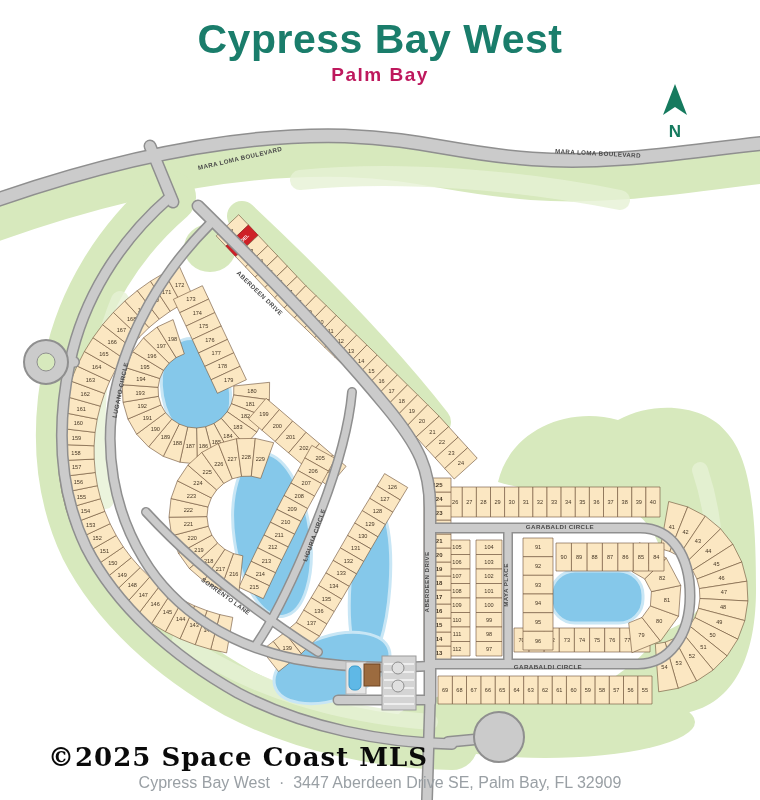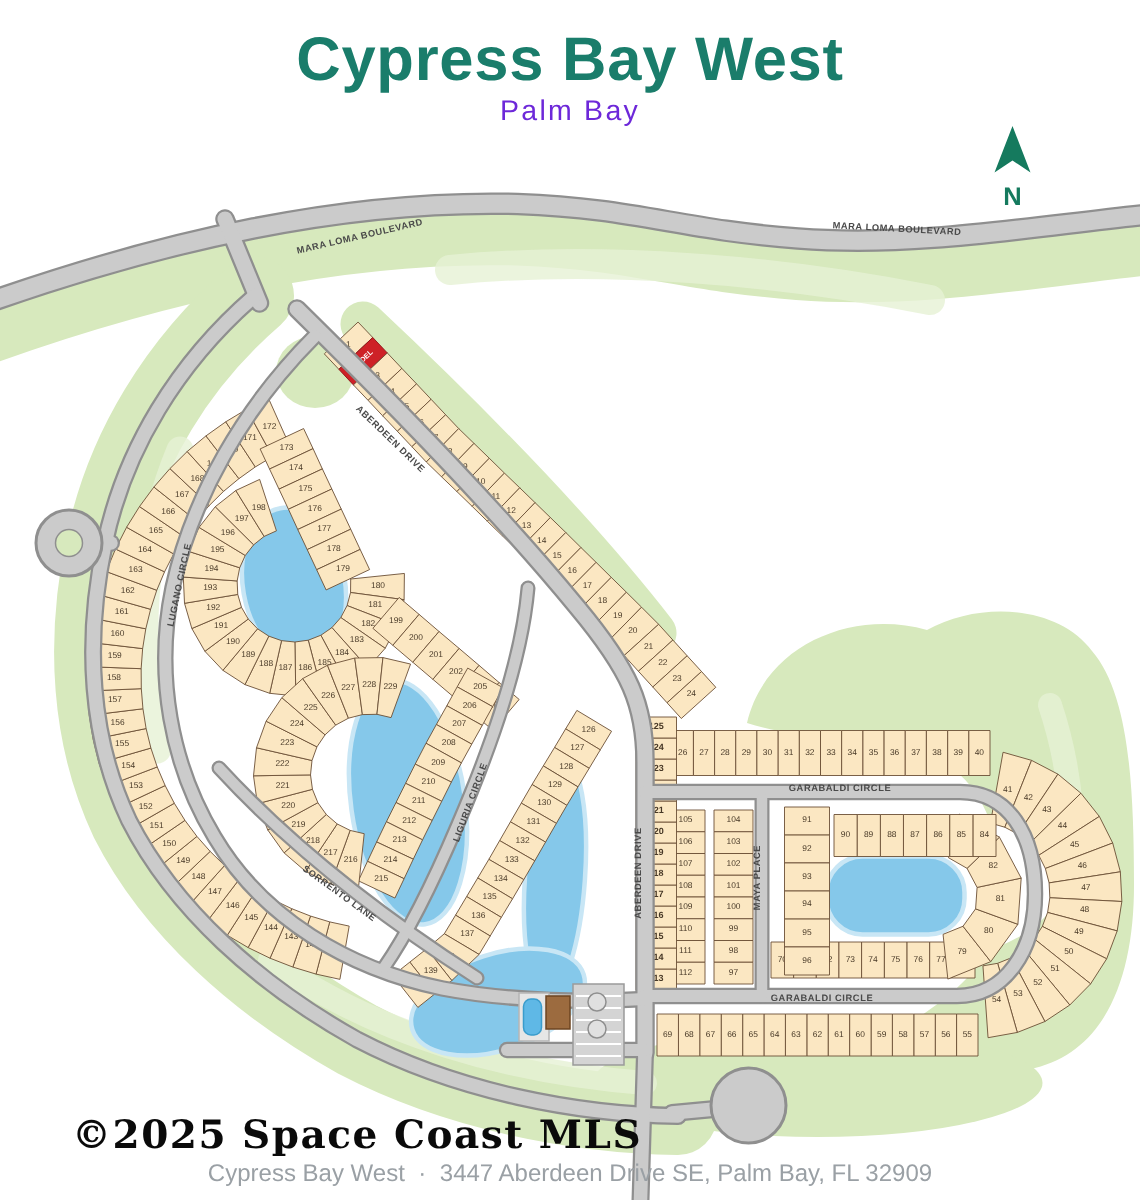--- a/index.html
+++ b/index.html
@@ -1,21 +1,21 @@
 <!DOCTYPE html>
 <html><head>
 <meta charset="utf-8">
 <style>
   html,body{margin:0;padding:0;}
   body{width:760px;height:800px;position:relative;background:#ffffff;overflow:hidden;
        font-family:"Liberation Sans",sans-serif;}
   .title{position:absolute;top:16px;left:0;width:100%;text-align:center;
          font-size:41px;font-weight:800;color:#1a7d6b;letter-spacing:.5px;z-index:3;}
   .subtitle{position:absolute;top:64px;left:0;width:100%;text-align:center;
-         font-size:19px;font-weight:400;color:#6d28d9;letter-spacing:1.5px;z-index:3;}
+         font-size:19px;font-weight:700;color:#be185d;letter-spacing:1.5px;z-index:3;}
   #map{position:absolute;top:0;left:0;z-index:1;}
   .watermark{position:absolute;left:4px;top:742px;z-index:4;
          font-family:"DejaVu Serif",serif;font-weight:700;font-size:26px;
          letter-spacing:1px;color:#0a0a0a;margin-left:44px;}
   .footer{position:absolute;top:774px;left:0;width:100%;text-align:center;z-index:4;
          font-size:16px;font-weight:400;color:#9aa0a5;}
   .footer .sep{margin:0 9px;}
 </style>
 </head>
 <body>

